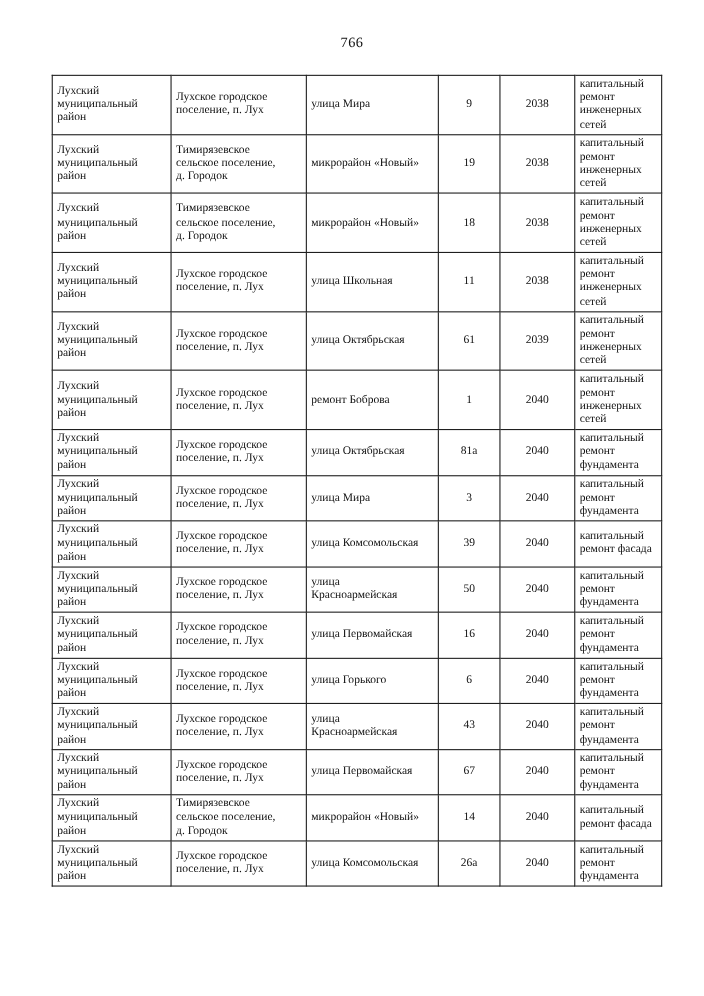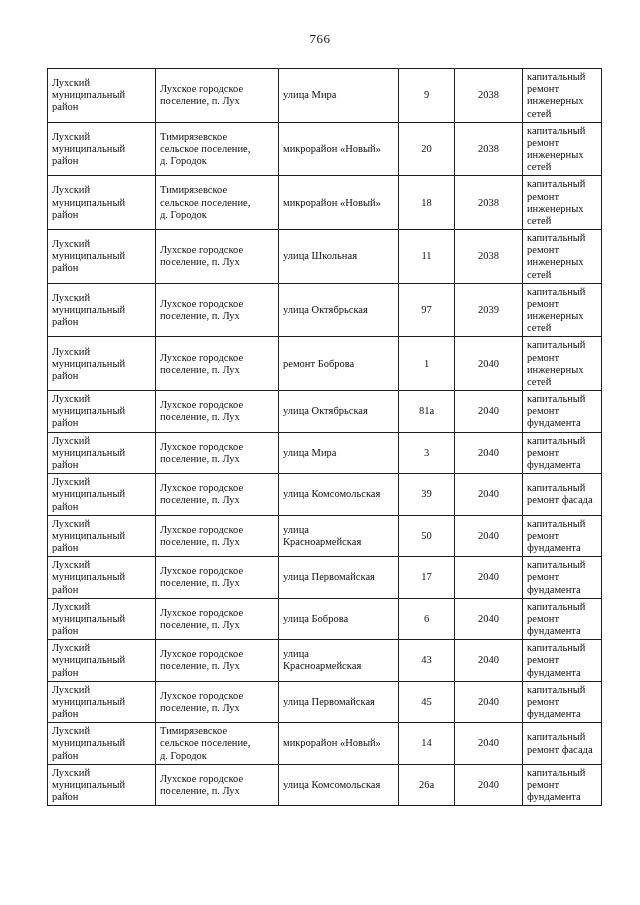--- a/index.html
+++ b/index.html
@@ -88,21 +88,21 @@
 сетей</td>
         </tr>
         <tr>
           <td class="a-left a-top">Лухский
 муниципальный
 район</td>
           <td class="a-left">Тимирязевское
 сельское поселение,
 д. Городок</td>
           <td class="a-left">микрорайон «Новый»</td>
-          <td class="a-center">20</td>
+          <td class="a-center">19</td>
           <td class="a-center">2038</td>
           <td class="a-left">капитальный
 ремонт
 инженерных
 сетей</td>
         </tr>
         <tr>
           <td class="a-left a-top">Лухский
 муниципальный
 район</td>
@@ -131,21 +131,21 @@
 инженерных
 сетей</td>
         </tr>
         <tr>
           <td class="a-left a-top">Лухский
 муниципальный
 район</td>
           <td class="a-left">Лухское городское
 поселение, п. Лух</td>
           <td class="a-left">улица Октябрьская</td>
-          <td class="a-center">97</td>
+          <td class="a-center">61</td>
           <td class="a-center">2039</td>
           <td class="a-left">капитальный
 ремонт
 инженерных
 сетей</td>
         </tr>
         <tr>
           <td class="a-left a-top">Лухский
 муниципальный
 район</td>
@@ -211,33 +211,33 @@
 ремонт
 фундамента</td>
         </tr>
         <tr>
           <td class="a-left a-top">Лухский
 муниципальный
 район</td>
           <td class="a-left">Лухское городское
 поселение, п. Лух</td>
           <td class="a-left">улица Первомайская</td>
-          <td class="a-center">17</td>
-          <td class="a-center">2040</td>
-          <td class="a-left">капитальный
-ремонт
-фундамента</td>
-        </tr>
-        <tr>
-          <td class="a-left a-top">Лухский
-муниципальный
-район</td>
-          <td class="a-left">Лухское городское
-поселение, п. Лух</td>
-          <td class="a-left">улица Боброва</td>
+          <td class="a-center">16</td>
+          <td class="a-center">2040</td>
+          <td class="a-left">капитальный
+ремонт
+фундамента</td>
+        </tr>
+        <tr>
+          <td class="a-left a-top">Лухский
+муниципальный
+район</td>
+          <td class="a-left">Лухское городское
+поселение, п. Лух</td>
+          <td class="a-left">улица Горького</td>
           <td class="a-center">6</td>
           <td class="a-center">2040</td>
           <td class="a-left">капитальный
 ремонт
 фундамента</td>
         </tr>
         <tr>
           <td class="a-left a-top">Лухский
 муниципальный
 район</td>
@@ -251,21 +251,21 @@
 ремонт
 фундамента</td>
         </tr>
         <tr>
           <td class="a-left a-top">Лухский
 муниципальный
 район</td>
           <td class="a-left">Лухское городское
 поселение, п. Лух</td>
           <td class="a-left">улица Первомайская</td>
-          <td class="a-center">45</td>
+          <td class="a-center">67</td>
           <td class="a-center">2040</td>
           <td class="a-left">капитальный
 ремонт
 фундамента</td>
         </tr>
         <tr>
           <td class="a-left a-top">Лухский
 муниципальный
 район</td>
           <td class="a-left">Тимирязевское

